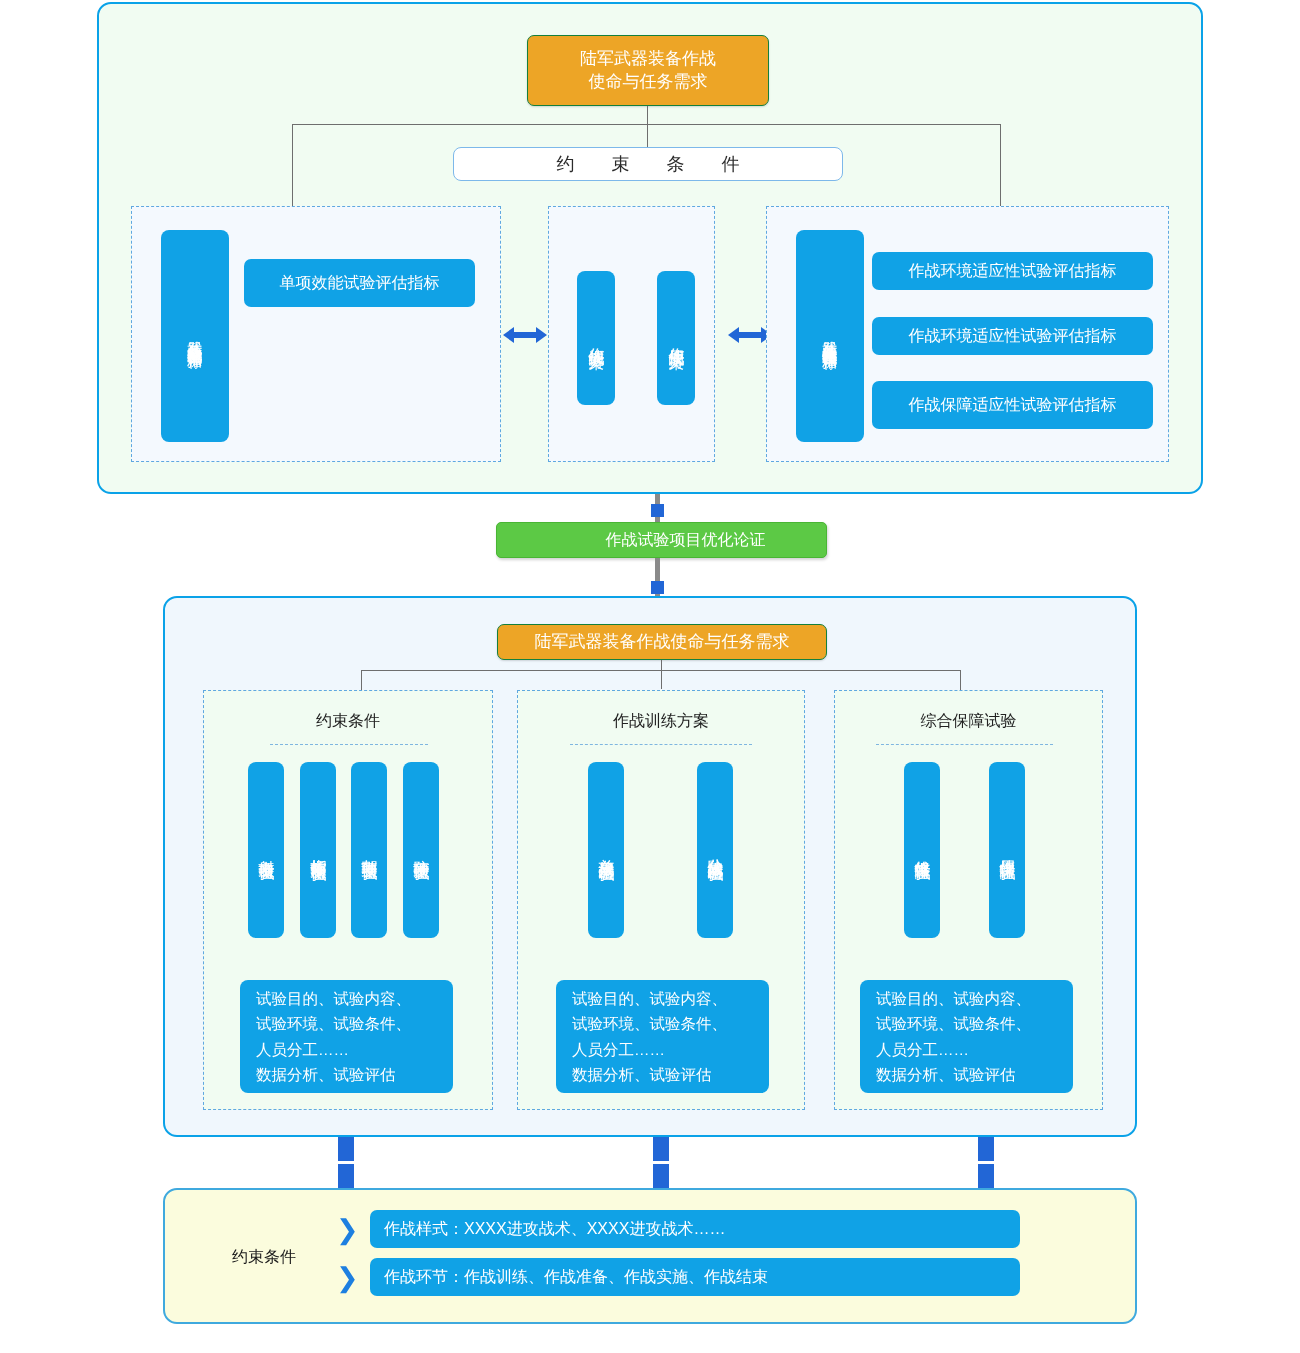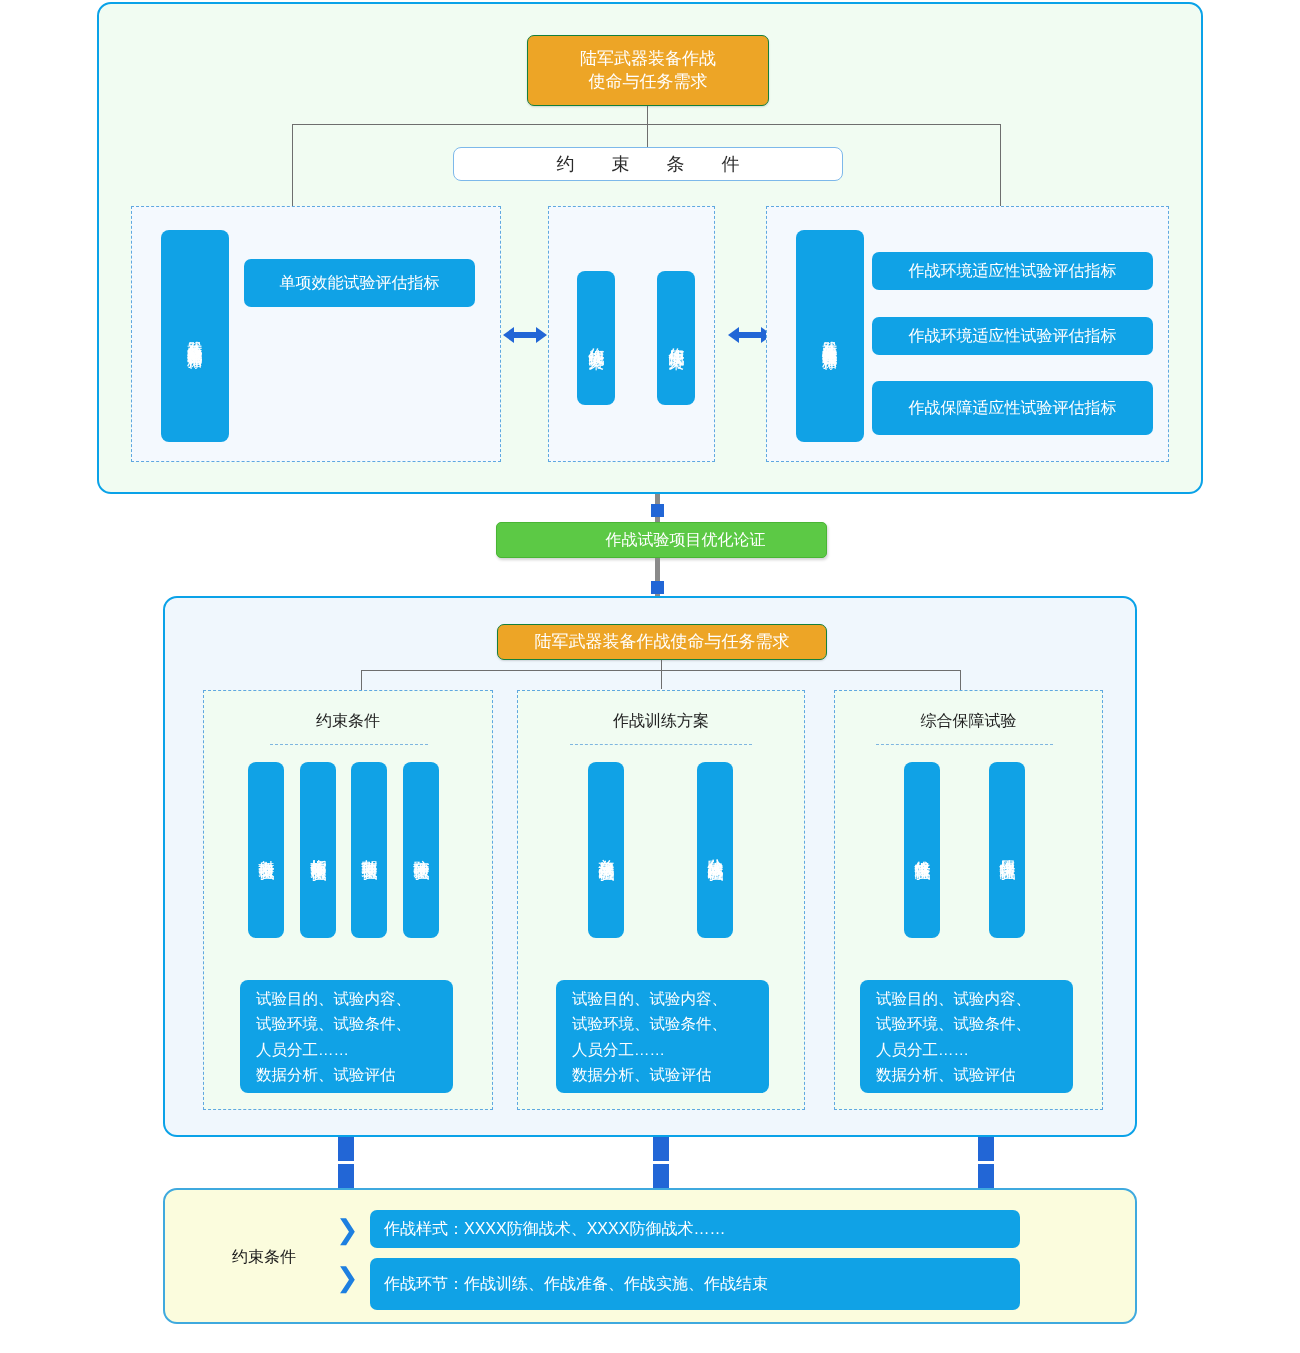--- a/index.html
+++ b/index.html
@@ -139,21 +139,21 @@
     </svg>
   </div>
 
   <div class="dashbox blue" style="left:766px;top:206px;width:403px;height:256px;"></div>
   <div class="vbar two-col" style="left:796px;top:230px;width:68px;height:212px;flex-direction:row-reverse;">
     <span>试验评估指标</span>
     <span>武器装备作战适用性</span>
   </div>
   <div class="bluebar" style="left:872px;top:252px;width:281px;height:38px;">作战环境适应性试验评估指标</div>
   <div class="bluebar" style="left:872px;top:317px;width:281px;height:38px;">作战环境适应性试验评估指标</div>
-  <div class="bluebar" style="left:872px;top:381px;width:281px;height:54px;">作战保障适应性试验评估指标</div>
+  <div class="bluebar" style="left:872px;top:381px;width:281px;height:48px;">作战保障适应性试验评估指标</div>
 
   <div class="stub" style="left:655px;top:494px;height:30px;"></div>
   <div class="stubcap" style="left:651px;top:504px;"></div>
   <div class="green-box" style="left:496px;top:522px;width:331px;height:36px;">作战试验项目优化论证</div>
   <div class="stub" style="left:655px;top:558px;height:38px;"></div>
   <div class="stubcap" style="left:651px;top:581px;"></div>
 
   <div class="panel panel-2" style="left:163px;top:596px;width:974px;height:541px;"></div>
 
   <div class="orange" style="left:497px;top:624px;width:330px;height:36px;">陆军武器装备作战使命与任务需求</div>
@@ -206,18 +206,18 @@
   <div class="thickconn" style="left:653px;top:1137px;width:16px;height:24px;"></div>
   <div class="thickconn" style="left:653px;top:1164px;width:16px;height:25px;"></div>
   <div class="thickconn" style="left:978px;top:1137px;width:16px;height:24px;"></div>
   <div class="thickconn" style="left:978px;top:1164px;width:16px;height:25px;"></div>
 
   <div class="panel panel-3" style="left:163px;top:1188px;width:974px;height:136px;"></div>
 
   <div class="label-left" style="left:232px;top:1247px;">约束条件</div>
 
   <div class="chev" style="left:336px;top:1217px;">❯</div>
-  <div class="bluebar left" style="left:370px;top:1210px;width:650px;height:38px;">作战样式：XXXX防御战术、XXXX防御战术……</div>
+  <div class="bluebar left" style="left:370px;top:1210px;width:650px;height:38px;">作战样式：XXXX进攻战术、XXXX进攻战术……</div>
 
   <div class="chev" style="left:336px;top:1265px;">❯</div>
-  <div class="bluebar left" style="left:370px;top:1258px;width:650px;height:52px;">作战环节：作战训练、作战准备、作战实施、作战结束</div>
+  <div class="bluebar left" style="left:370px;top:1258px;width:650px;height:38px;">作战环节：作战训练、作战准备、作战实施、作战结束</div>
 
 </div>
 
 </body></html>

